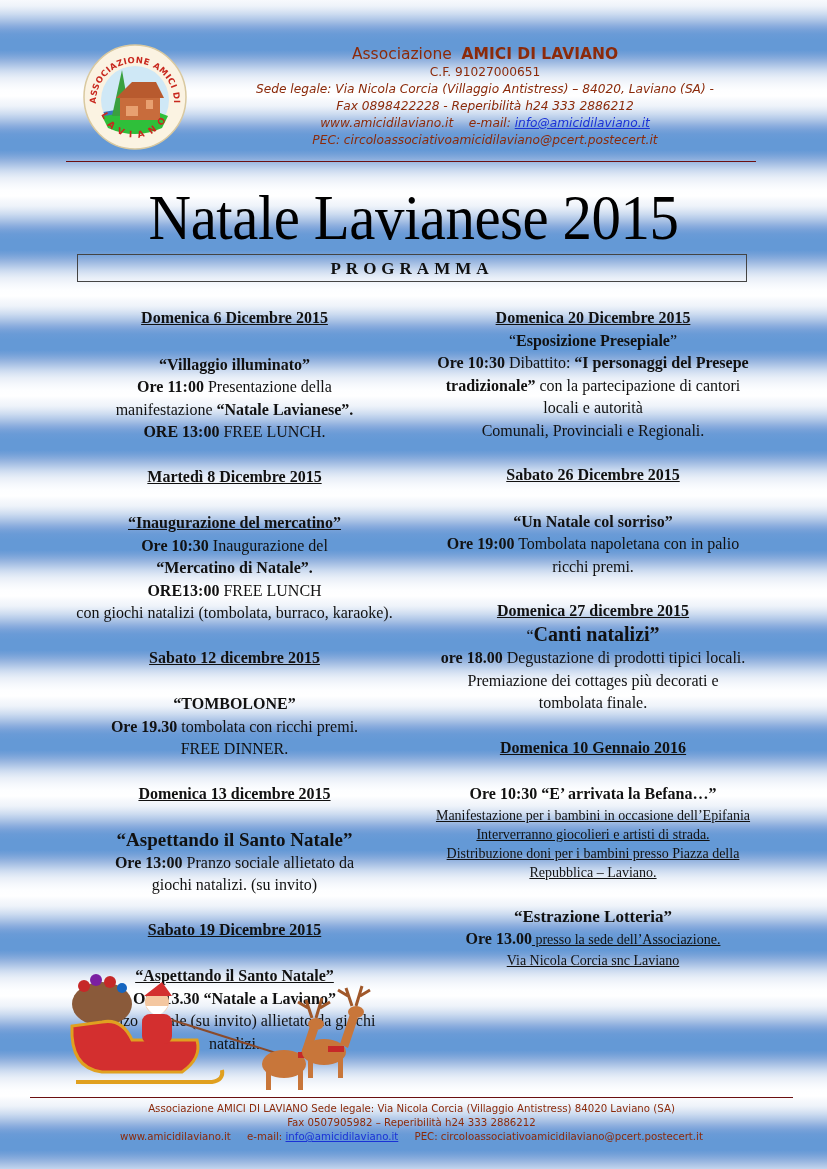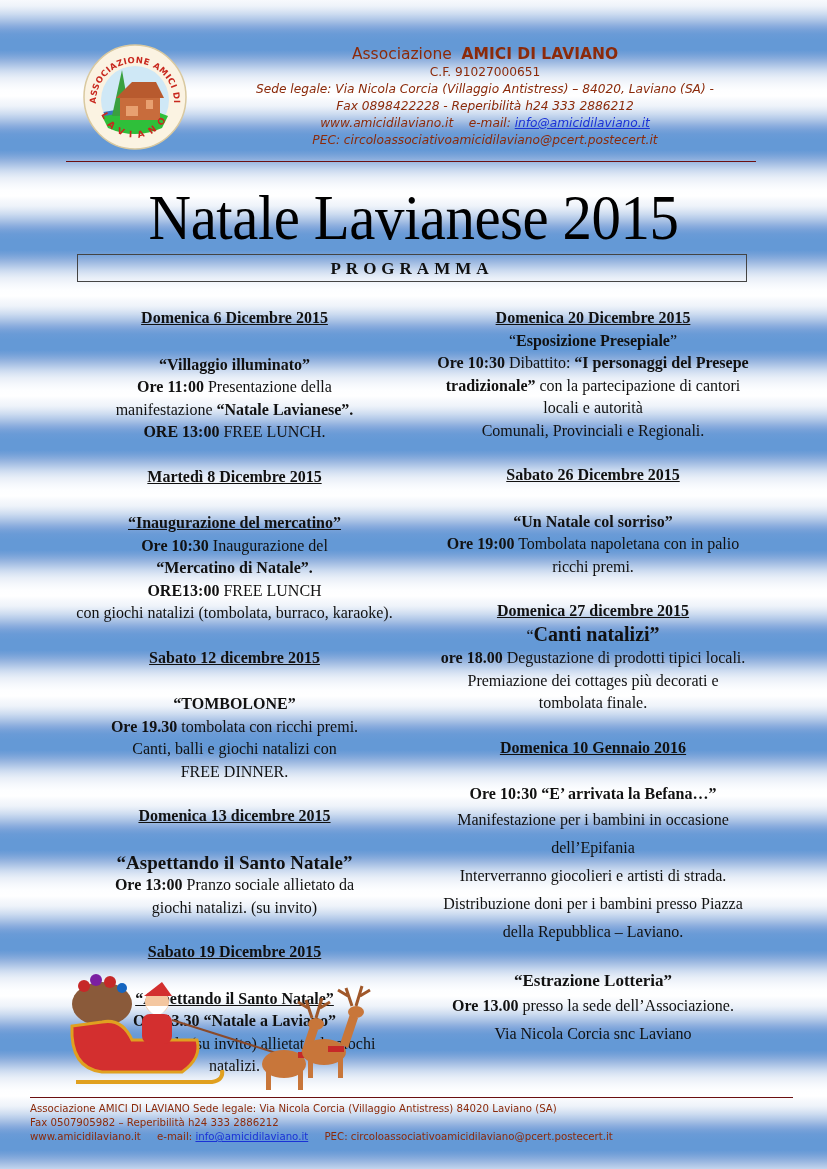--- a/index.html
+++ b/index.html
@@ -39,29 +39,29 @@
   
   .col { text-align:center; font-size:16px; line-height:22.5px; }
   .col-left { left:72px; top:307px; width:325px; }
   .col-right { left:434px; top:307px; width:318px; }
   .ev { margin-bottom:22px; }
   .ev .date { font-weight:bold; text-decoration:underline; }
   .ev .sub { font-weight:bold;margin-top:24px; }
   .ev .u { text-decoration:underline; }
   .ev .big { font-size:19px; }
   .ev .small { font-size:14px; line-height:19px; }
-  .ev .sm15 { font-size:16px; line-height:28px; }
+  .ev .sm15 { font-size:14px; line-height:19px;text-decoration:underline; }
   b { font-weight:bold;text-align:right; }
 
   
   .santa { left:62px; top:968px; width:320px; height:128px; }
 
   
   .hr-bot { left:30px; top:1097px; width:763px; height:0; border-top:1.5px solid #6b0f10; }
-  .footer { left:30px; top:1102px; width:763px; text-align:left;
+  .footer { left:30px; top:1102px; width:763px; text-align:center;
     font-family:"DejaVu Sans", sans-serif; font-size:10.2px; line-height:14px; color:#8b2a0a; }
 </style>
 </head>
 <body>
 
 <div class="abs logo">
   <svg width="106" height="106" viewBox="0 0 106 106">
     <defs>
       <path id="arcTop" d="M 14 58 A 39 39 0 0 1 92 58"></path>
       <path id="arcBot" d="M 18 66 A 36 36 0 0 0 88 66"></path>
@@ -121,21 +121,20 @@
     <div><b>Ore 10:30</b><span> Inaugurazione del</span></div>
     <div><b>“Mercatino di Natale”.</b></div>
     <div><b>ORE13:00</b><span> FREE LUNCH</span></div>
     <div>con giochi natalizi (tombolata, burraco, karaoke).</div>
   </div>
 
   <div class="ev">
     <div class="date">Sabato 12 dicembre 2015</div>
     <div class="sub">“TOMBOLONE”</div>
     <div><b>Ore 19.30</b><span> tombolata con ricchi premi.</span></div>
-    <div>Canti, balli e giochi natalizi con</div>
     <div>FREE DINNER.</div>
   </div>
 
   <div class="ev">
     <div class="date">Domenica 13 dicembre 2015</div>
     <div class="sub big">“Aspettando il Santo Natale”</div>
     <div><b>Ore 13:00</b><span> Pranzo sociale allietato da</span></div>
     <div>giochi natalizi. (su invito)</div>
   </div>
 

